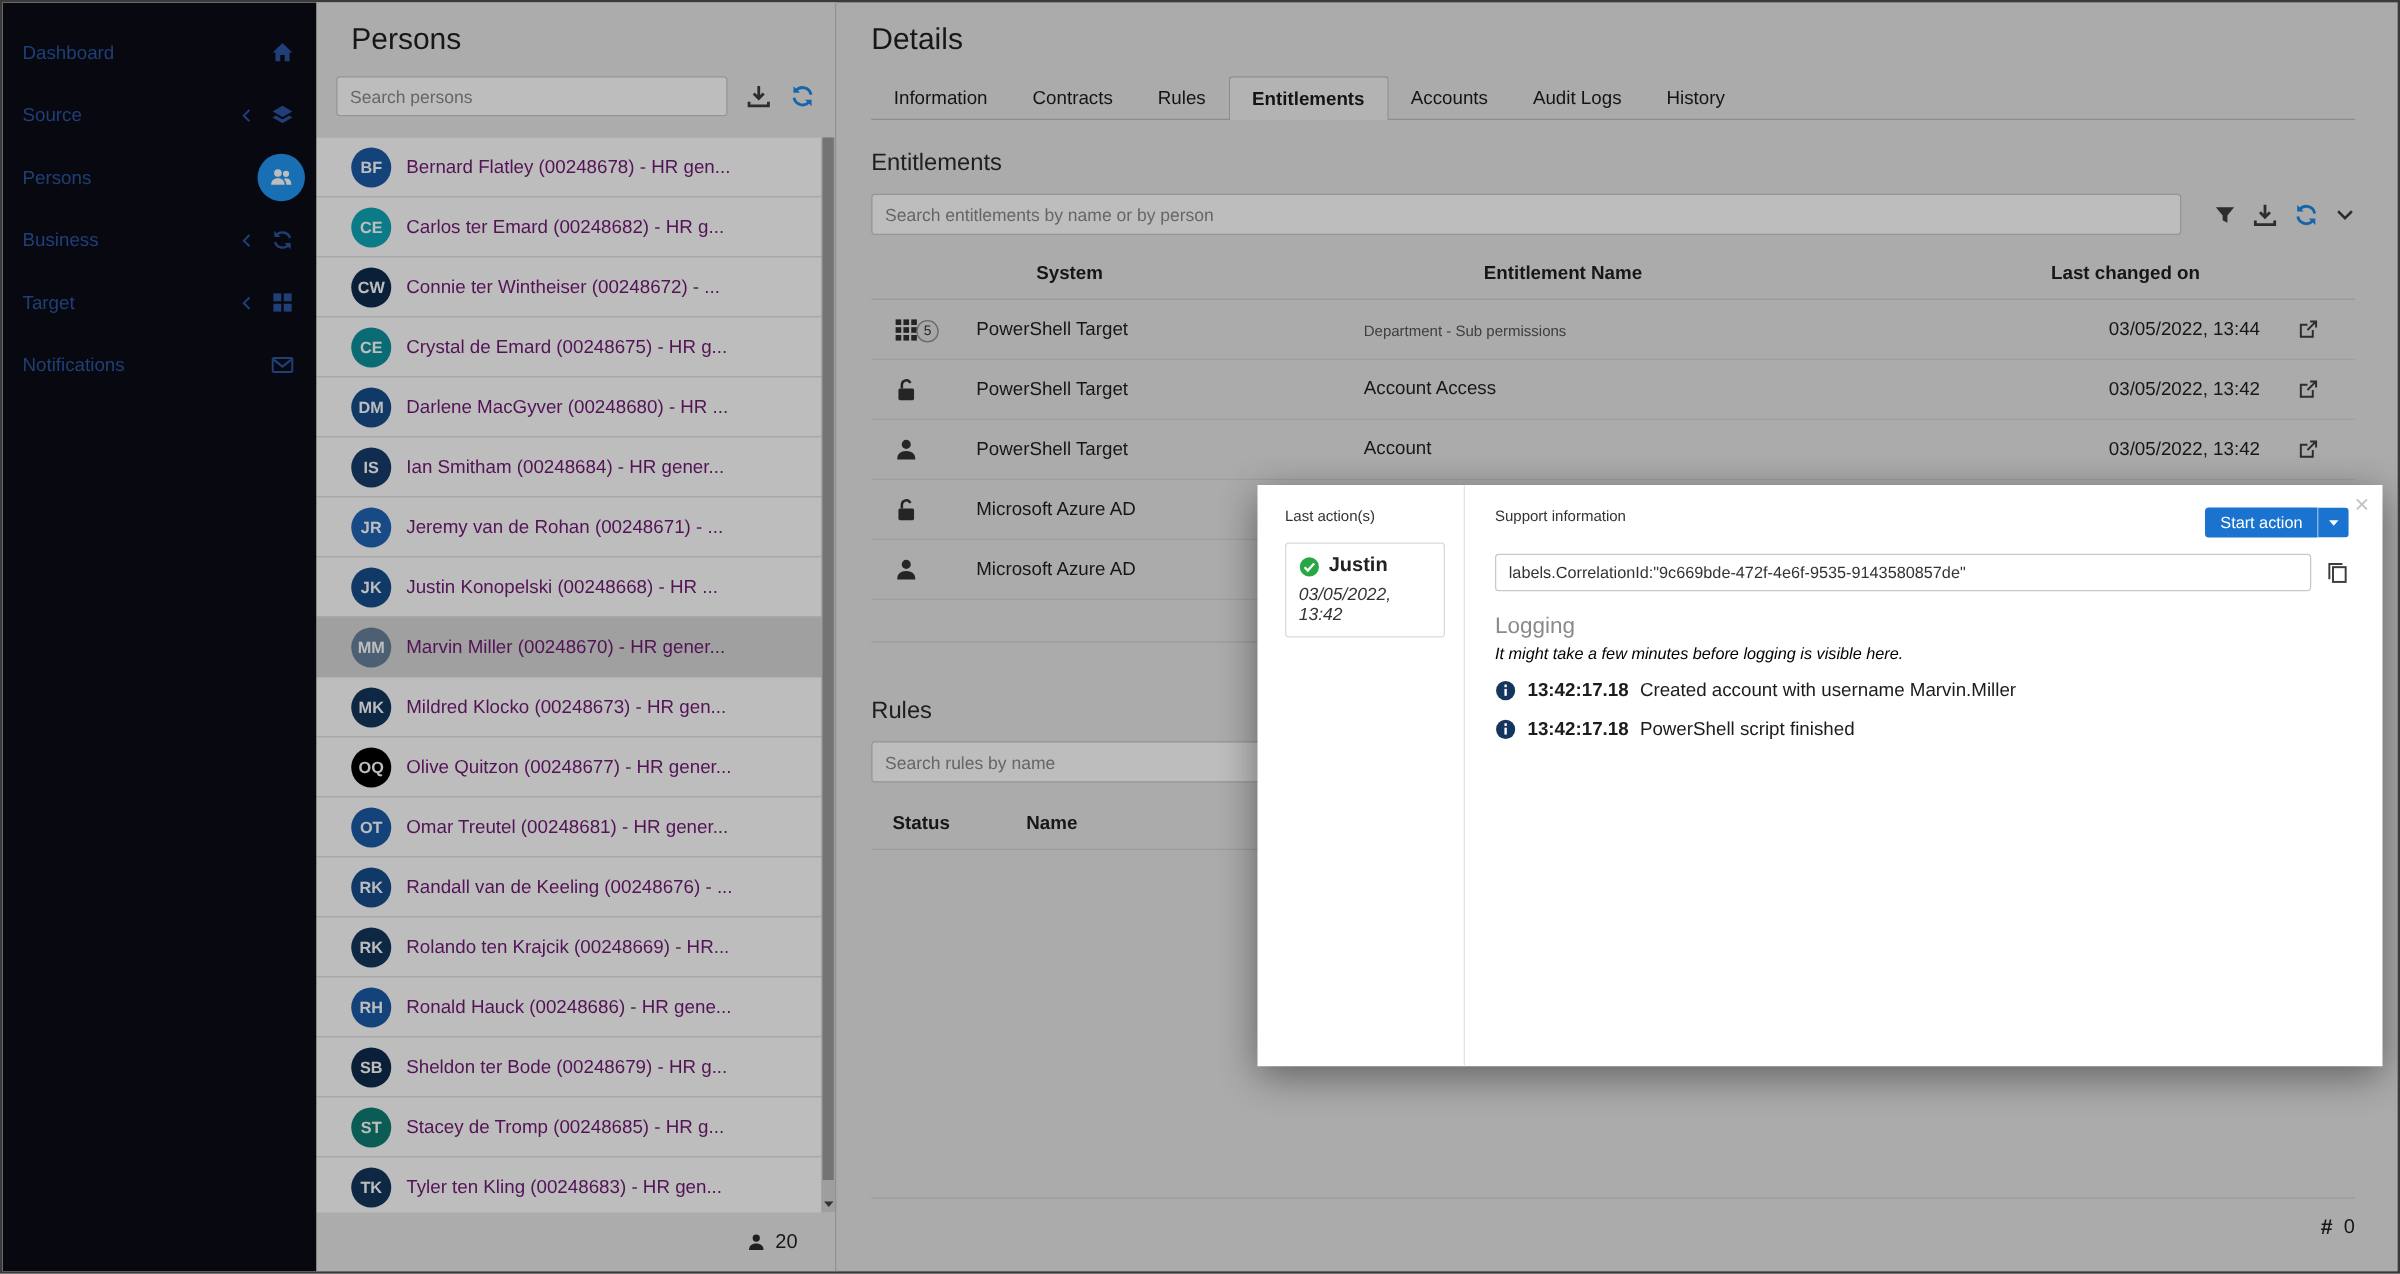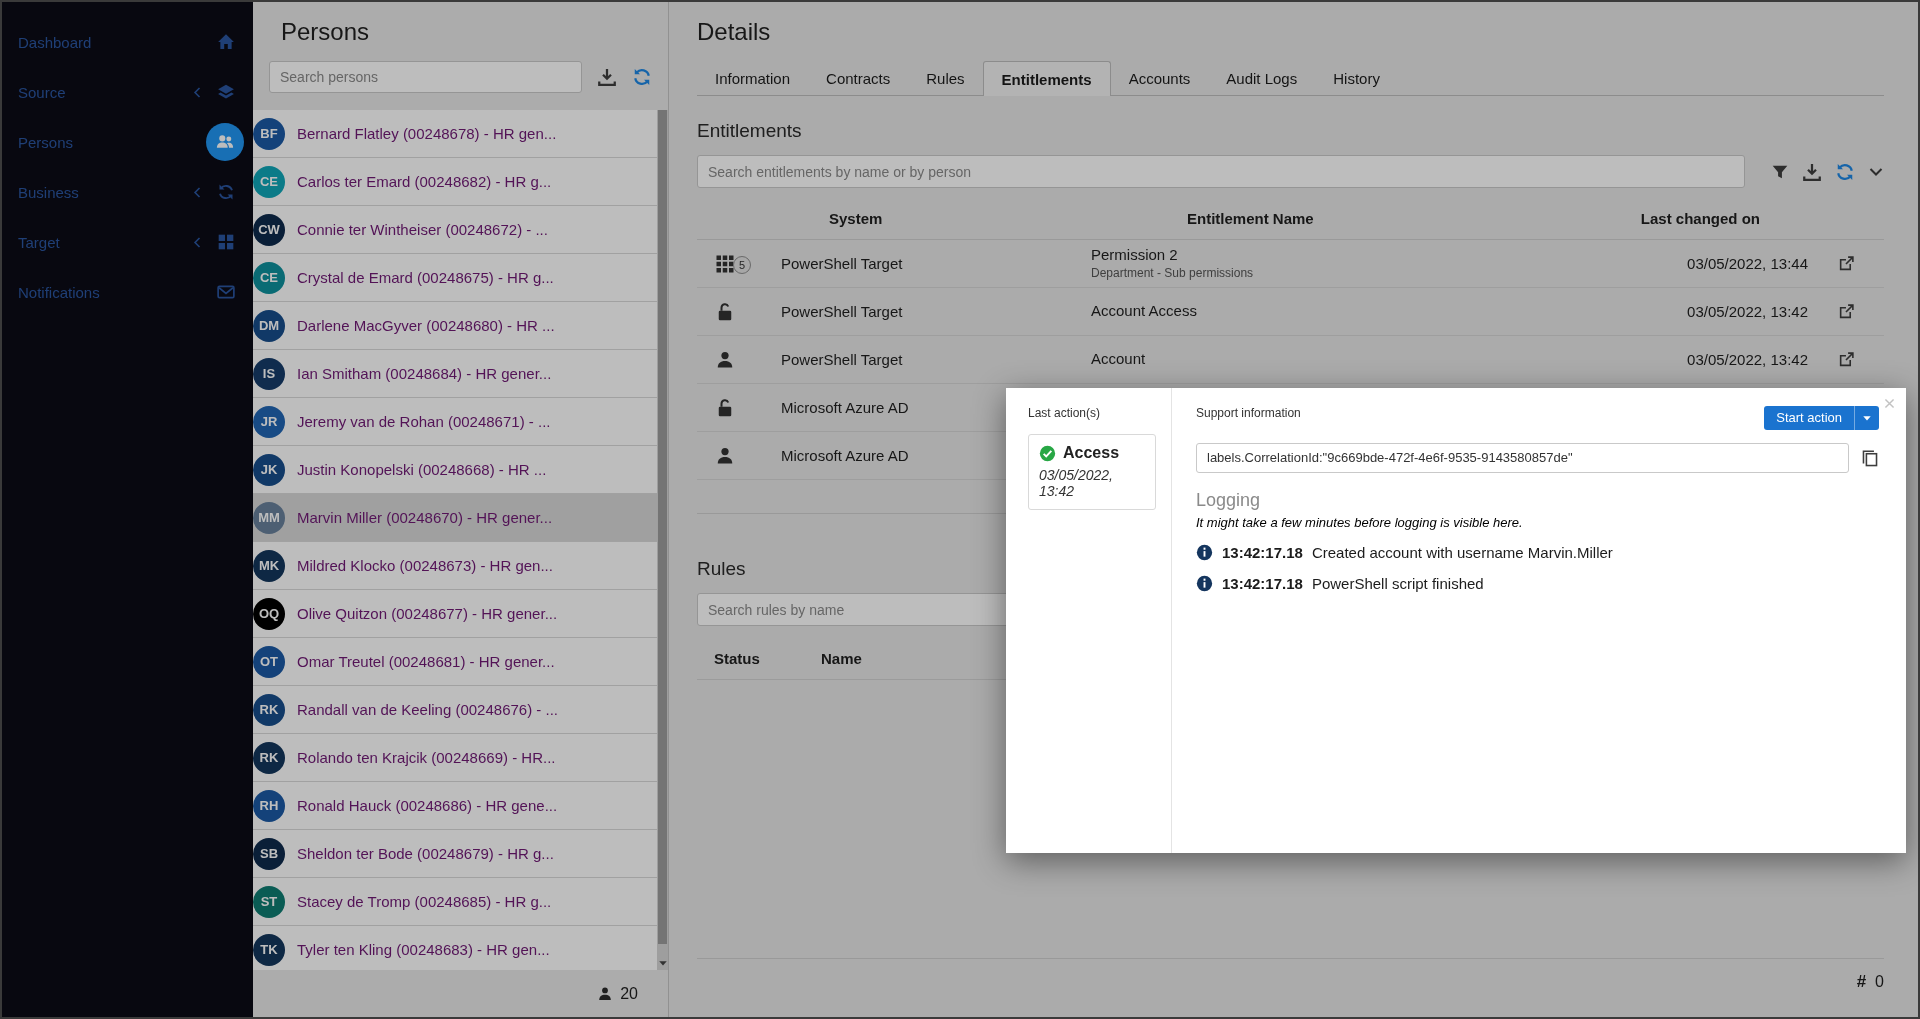--- a/index.html
+++ b/index.html
@@ -25,21 +25,21 @@
   .active-circle { width:38px; height:38px; border-radius:50%; background:#2196f3; display:flex; align-items:center; justify-content:center; margin-right:-9px; color:#fff; }
 
   
   .persons { position:absolute; left:251px; top:0; bottom:0; width:416px; background:#e9e9e9; border-right:1px solid #c4c4c4; }
   .panel-title { font-size:24px; font-weight:400; color:#1f1f1f; padding:16px 0 0 28px; }
   .persons-toolbar { display:flex; align-items:center; gap:15px; margin:15px 16px 0; }
   .text-input { background:#fff; border:1px solid #c9c9c9; border-radius:3px; font-size:14px; color:#333; padding:0 10px; font-family:"Liberation Sans",sans-serif; }
   .text-input::placeholder { color:#8a8a8a; }
   .persons-search { width:330px; height:32px; }
   .person-list { position:absolute; top:108px; bottom:47px; left:0; right:0; overflow:hidden; }
-  .person-row { height:48px; display:flex; align-items:center; background:#ffffff; border-bottom:1px solid #dadada; cursor:pointer; }
+  .person-row { height:48px; display:flex; align-items:center; background:#ffffff; border-bottom:1px solid #dadada; padding-left:28px; cursor:pointer; }
   .person-row.selected { background:#d8d8d8; }
   .avatar { width:32px; height:32px; border-radius:50%; color:#fff; font-size:13px; font-weight:700; display:flex; align-items:center; justify-content:center; margin-right:12px; flex:none; }
   .person-label { font-size:15px; color:#701a75; white-space:nowrap; overflow:hidden; }
   .vscroll { position:absolute; right:0; top:108px; bottom:47px; width:11px; background:#d5d5d5; z-index:2; }
   .vthumb { position:absolute; left:1px; right:1px; top:0; bottom:26px; background:#9d9d9d; }
   .varrow { position:absolute; left:0; right:0; bottom:0; height:14px; display:flex; align-items:center; justify-content:center; color:#444; cursor:pointer; }
   .persons-footer { position:absolute; left:0; right:0; bottom:0; height:47px; display:flex; align-items:center; justify-content:flex-end; gap:7px; padding-right:30px; color:#1f1f1f; font-size:16px; }
   .persons-footer .icon { color:#2b2b2b; }
 
   
@@ -385,21 +385,20 @@
                     <rect x="11.2" y="6.2" width="3.6" height="3.6"></rect>
                     <rect x="1.2" y="11.2" width="3.6" height="3.6"></rect>
                     <rect x="6.2" y="11.2" width="3.6" height="3.6"></rect>
                     <rect x="11.2" y="11.2" width="3.6" height="3.6"></rect>
                   </svg>
                 </span>
                 <span class="badge">5</span>
               </span>
               <span class="c-system">PowerShell Target</span>
               <span class="c-name">
-                <div class="ent-name">Permission 2</div>
                 <div class="ent-sub">Department - Sub permissions</div>
               </span>
               <span class="c-date">03/05/2022, 13:44</span>
               <span class="c-act">
                 <button class="icon-btn">
                   <span class="icon i17">
                     <svg viewBox="0 0 16 16">
                       <path fill="none" stroke="currentColor" stroke-width="1.5" d="M11.5 8.5v5h-9v-9h5"></path>
                       <path fill="none" stroke="currentColor" stroke-width="1.5" d="M9.5 2H14v4.5M14 2 7.5 8.5"></path>
                     </svg>
@@ -539,21 +538,21 @@
     <div class="modal-left">
       <h3 class="m-h3">Last action(s)</h3>
       <div class="action-card">
         <div class="ac-row">
           <span class="icon i17">
               <svg viewBox="0 0 16 16">
                 <circle cx="8" cy="8" r="7.2" fill="#28a745"></circle>
                 <path fill="none" stroke="#fff" stroke-width="1.8" d="m4.4 8.3 2.4 2.4 4.8-5.2"></path>
               </svg>
             </span>
-          <span class="action-name">Access</span>
+          <span class="action-name">Justin</span>
         </div>
         <div class="action-date">03/05/2022, 13:42</div>
       </div>
     </div>
 
     <div class="modal-right">
       <div class="mr-head">
         <h3 class="m-h3">Support information</h3>
         <div class="split-btn">
           <button class="split-main">Start action</button>

